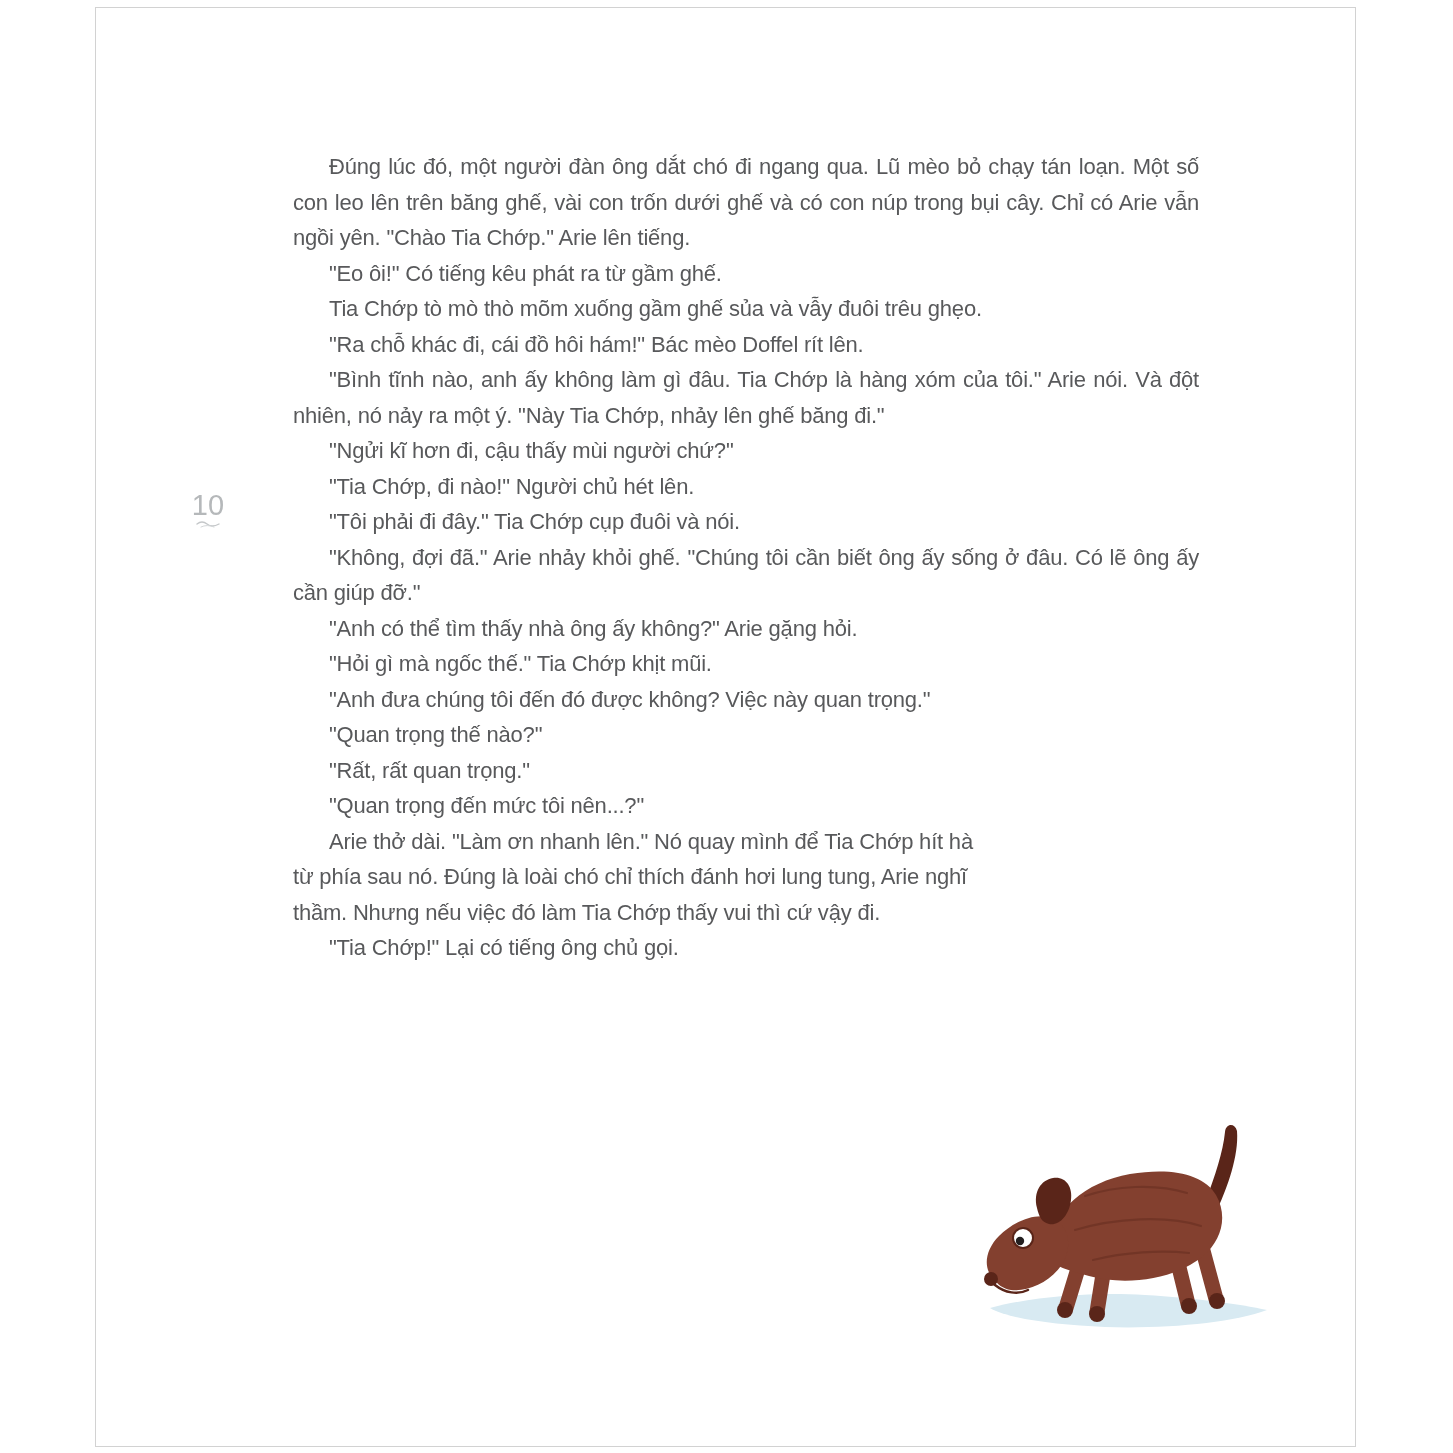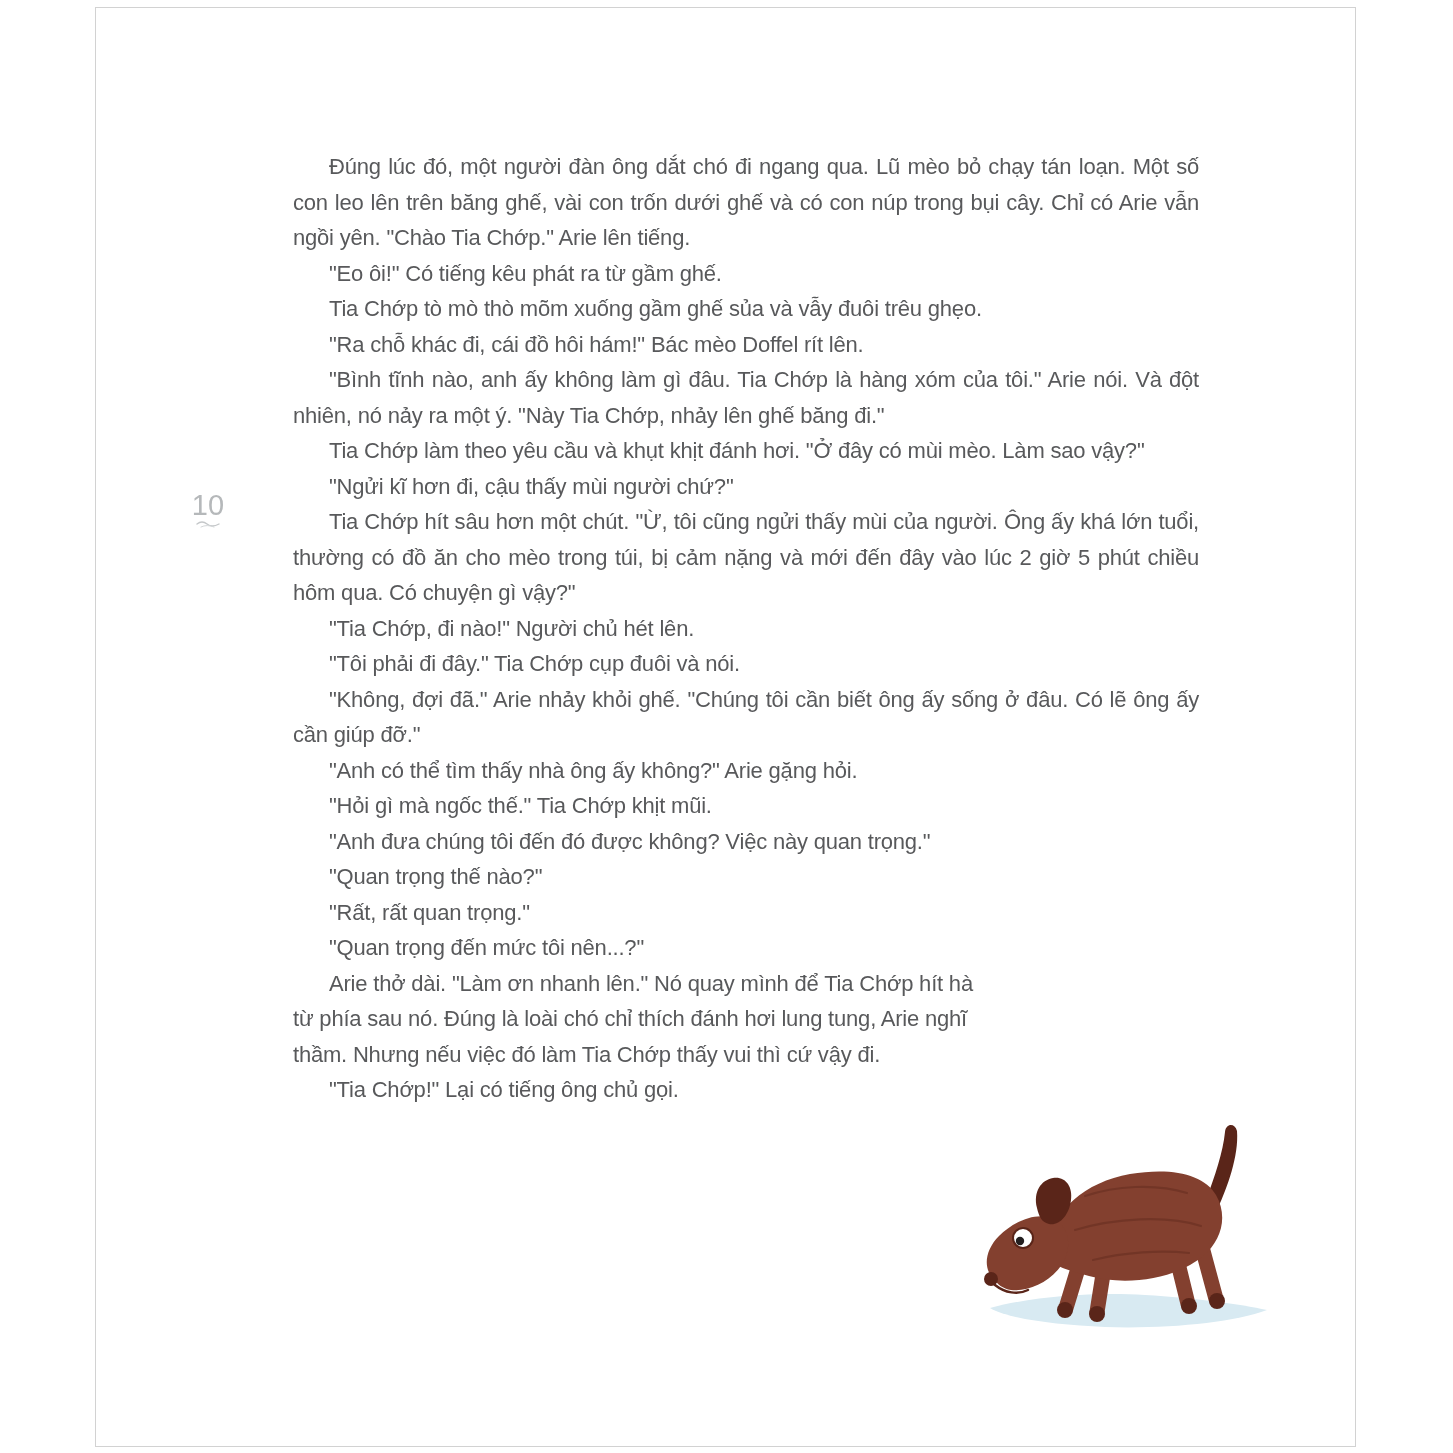--- a/index.html
+++ b/index.html
@@ -41,23 +41,21 @@
     <path d="M6 8 Q12 5 19 8" fill="none" stroke="#d3d6d8" stroke-width="1" stroke-linecap="round"></path>
   </svg>
 </div>
 
 <div class="text-column">
     <p>Đúng lúc đó, một người đàn ông dắt chó đi ngang qua. Lũ mèo bỏ chạy tán loạn. Một số con leo lên trên băng ghế, vài con trốn dưới ghế và có con núp trong bụi cây. Chỉ có Arie vẫn ngồi yên. "Chào Tia Chớp." Arie lên tiếng.</p>
     <p>"Eo ôi!" Có tiếng kêu phát ra từ gầm ghế.</p>
     <p>Tia Chớp tò mò thò mõm xuống gầm ghế sủa và vẫy đuôi trêu ghẹo.</p>
     <p>"Ra chỗ khác đi, cái đồ hôi hám!" Bác mèo Doffel rít lên.</p>
     <p>"Bình tĩnh nào, anh ấy không làm gì đâu. Tia Chớp là hàng xóm của tôi." Arie nói. Và đột nhiên, nó nảy ra một ý. "Này Tia Chớp, nhảy lên ghế băng đi."</p>
-    <p>Tia Chớp làm theo yêu cầu và khụt khịt đánh hơi. "Ở đây có mùi mèo. Làm sao vậy?"</p>
     <p>"Ngửi kĩ hơn đi, cậu thấy mùi người chứ?"</p>
-    <p>Tia Chớp hít sâu hơn một chút. "Ừ, tôi cũng ngửi thấy mùi của người. Ông ấy khá lớn tuổi, thường có đồ ăn cho mèo trong túi, bị cảm nặng và mới đến đây vào lúc 2 giờ 5 phút chiều hôm qua. Có chuyện gì vậy?"</p>
     <p>"Tia Chớp, đi nào!" Người chủ hét lên.</p>
     <p>"Tôi phải đi đây." Tia Chớp cụp đuôi và nói.</p>
     <p>"Không, đợi đã." Arie nhảy khỏi ghế. "Chúng tôi cần biết ông ấy sống ở đâu. Có lẽ ông ấy cần giúp đỡ."</p>
     <p>"Anh có thể tìm thấy nhà ông ấy không?" Arie gặng hỏi.</p>
     <p>"Hỏi gì mà ngốc thế." Tia Chớp khịt mũi.</p>
     <p>"Anh đưa chúng tôi đến đó được không? Việc này quan trọng."</p>
     <p>"Quan trọng thế nào?"</p>
     <p>"Rất, rất quan trọng."</p>
     <p>"Quan trọng đến mức tôi nên...?"</p>
     <p class="narrow">Arie thở dài. "Làm ơn nhanh lên." Nó quay mình để Tia Chớp hít hà từ phía sau nó. Đúng là loài chó chỉ thích đánh hơi lung tung, Arie nghĩ thầm. Nhưng nếu việc đó làm Tia Chớp thấy vui thì cứ vậy đi.</p>

